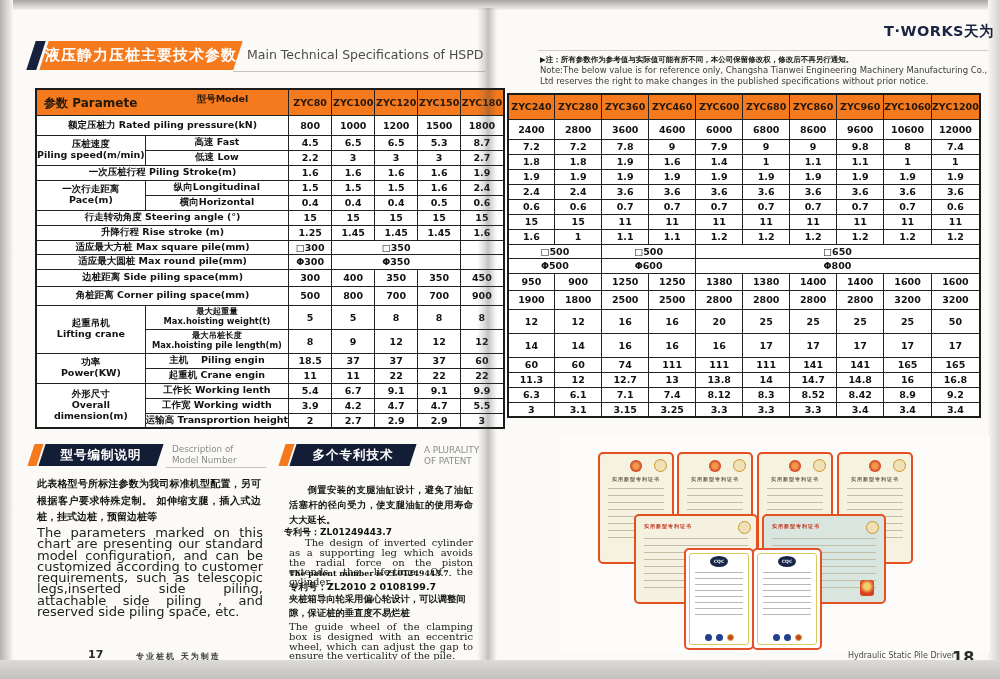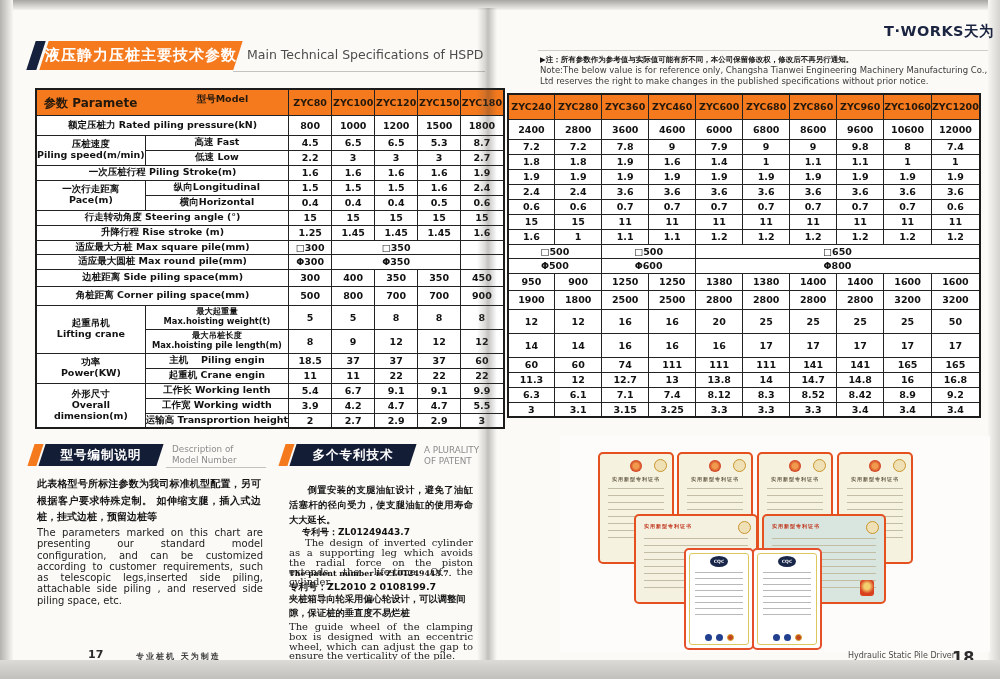--- a/index.html
+++ b/index.html
@@ -40,21 +40,21 @@
   td.rgroup .ln,td.rsub .ln{display:block;line-height:1.15;}
   td.rsub.small{font-size:8.3px;}
 
   
   .sec-accent{position:absolute;width:9px;height:22px;background:#f5791d;transform:skewX(-18deg);}
   .sec-banner{position:absolute;height:22px;background:#141d36;transform:skewX(-18deg);}
   .sec-banner .txt{display:block;transform:skewX(18deg);color:#fff;font-weight:bold;font-size:12.5px;line-height:22px;text-align:center;letter-spacing:1px;}
   .sec-sub{position:absolute;font-size:8.8px;color:#8c8c8c;line-height:10.5px;}
   .sec-line{position:absolute;height:1px;background:#c4c2be;}
   .desc-zh{position:absolute;left:37px;top:476px;width:224px;font-size:10px;font-weight:600;line-height:16.5px;color:#141414;text-align:justify;}
-  .desc-en{position:absolute;left:37px;top:527px;width:226px;font-size:10px;line-height:11.3px;color:#222;text-align:justify;}
+  .desc-en{position:absolute;left:37px;top:527px;width:226px;font-size:13px;line-height:11.3px;color:#222;text-align:justify;}
 
   
   .pat-zh1{position:absolute;left:289px;top:482px;width:184px;font-size:9.3px;font-weight:600;line-height:15px;color:#141414;text-align:justify;text-indent:2em;}
   .pat-no{position:absolute;font-size:9px;font-weight:bold;color:#111;}
   .pat-en{position:absolute;width:184px;font-family:"DejaVu Serif","Liberation Serif",serif;font-size:10px;line-height:9.8px;color:#222;text-align:justify;}
   .pat-en-no{position:absolute;font-family:"DejaVu Serif","Liberation Serif",serif;font-size:7.8px;font-weight:bold;color:#111;}
   .pat-zh2{position:absolute;left:289px;top:592px;width:184px;font-size:9.3px;font-weight:600;line-height:14px;color:#141414;}
 
   
   .certs{position:absolute;left:560px;top:436px;width:430px;height:216px;background:#fdfcfa;}
@@ -577,21 +577,21 @@
 
   <div class="sec-accent" style="left:282px;top:444px;"></div>
   <div class="sec-banner" style="left:293px;top:444px;width:120px;">
     <span class="txt">多个专利技术</span>
   </div>
   <div class="sec-sub" style="left:424px;top:445px;">
     <span>A PLURALITY</span><br>
     <span>OF PATENT</span>
   </div>
   <div class="pat-zh1">倒置安装的支腿油缸设计，避免了油缸活塞杆的径向受力，使支腿油缸的使用寿命大大延长。</div>
-  <div class="pat-no" style="left:302px;top:526px;text-align:center;">专利号：ZL01249443.7</div>
+  <div class="pat-no" style="left:284px;top:526px;text-align:center;">专利号：ZL01249443.7</div>
   <div class="pat-en" style="left:289px;top:538px;text-indent:1.6em;">The design of inverted cylinder as a supporting leg which avoids the radial force on the piston extends the life-time Of the cylinder.</div>
   <div class="pat-en-no" style="left:289px;top:569px;">The patent number is ZL01249443.7.</div>
   <div class="pat-no" style="left:289px;top:581px;font-size:9.5px;">专利号：ZL2010 2 0108199.7</div>
   <div class="pat-zh2">夹桩箱导向轮采用偏心轮设计，可以调整间隙，保证桩的垂直度不易烂桩</div>
   <div class="pat-en" style="left:289px;top:622px;">The guide wheel of the clamping box is designed with an eccentric wheel, which can adjust the gap to ensure the verticality of the pile.</div>
 
   <div class="certs">
     <div class="cert cert-back" style="left:38px;">
       <span class="pat-logo"></span>
       <span class="gold-seal"></span>

